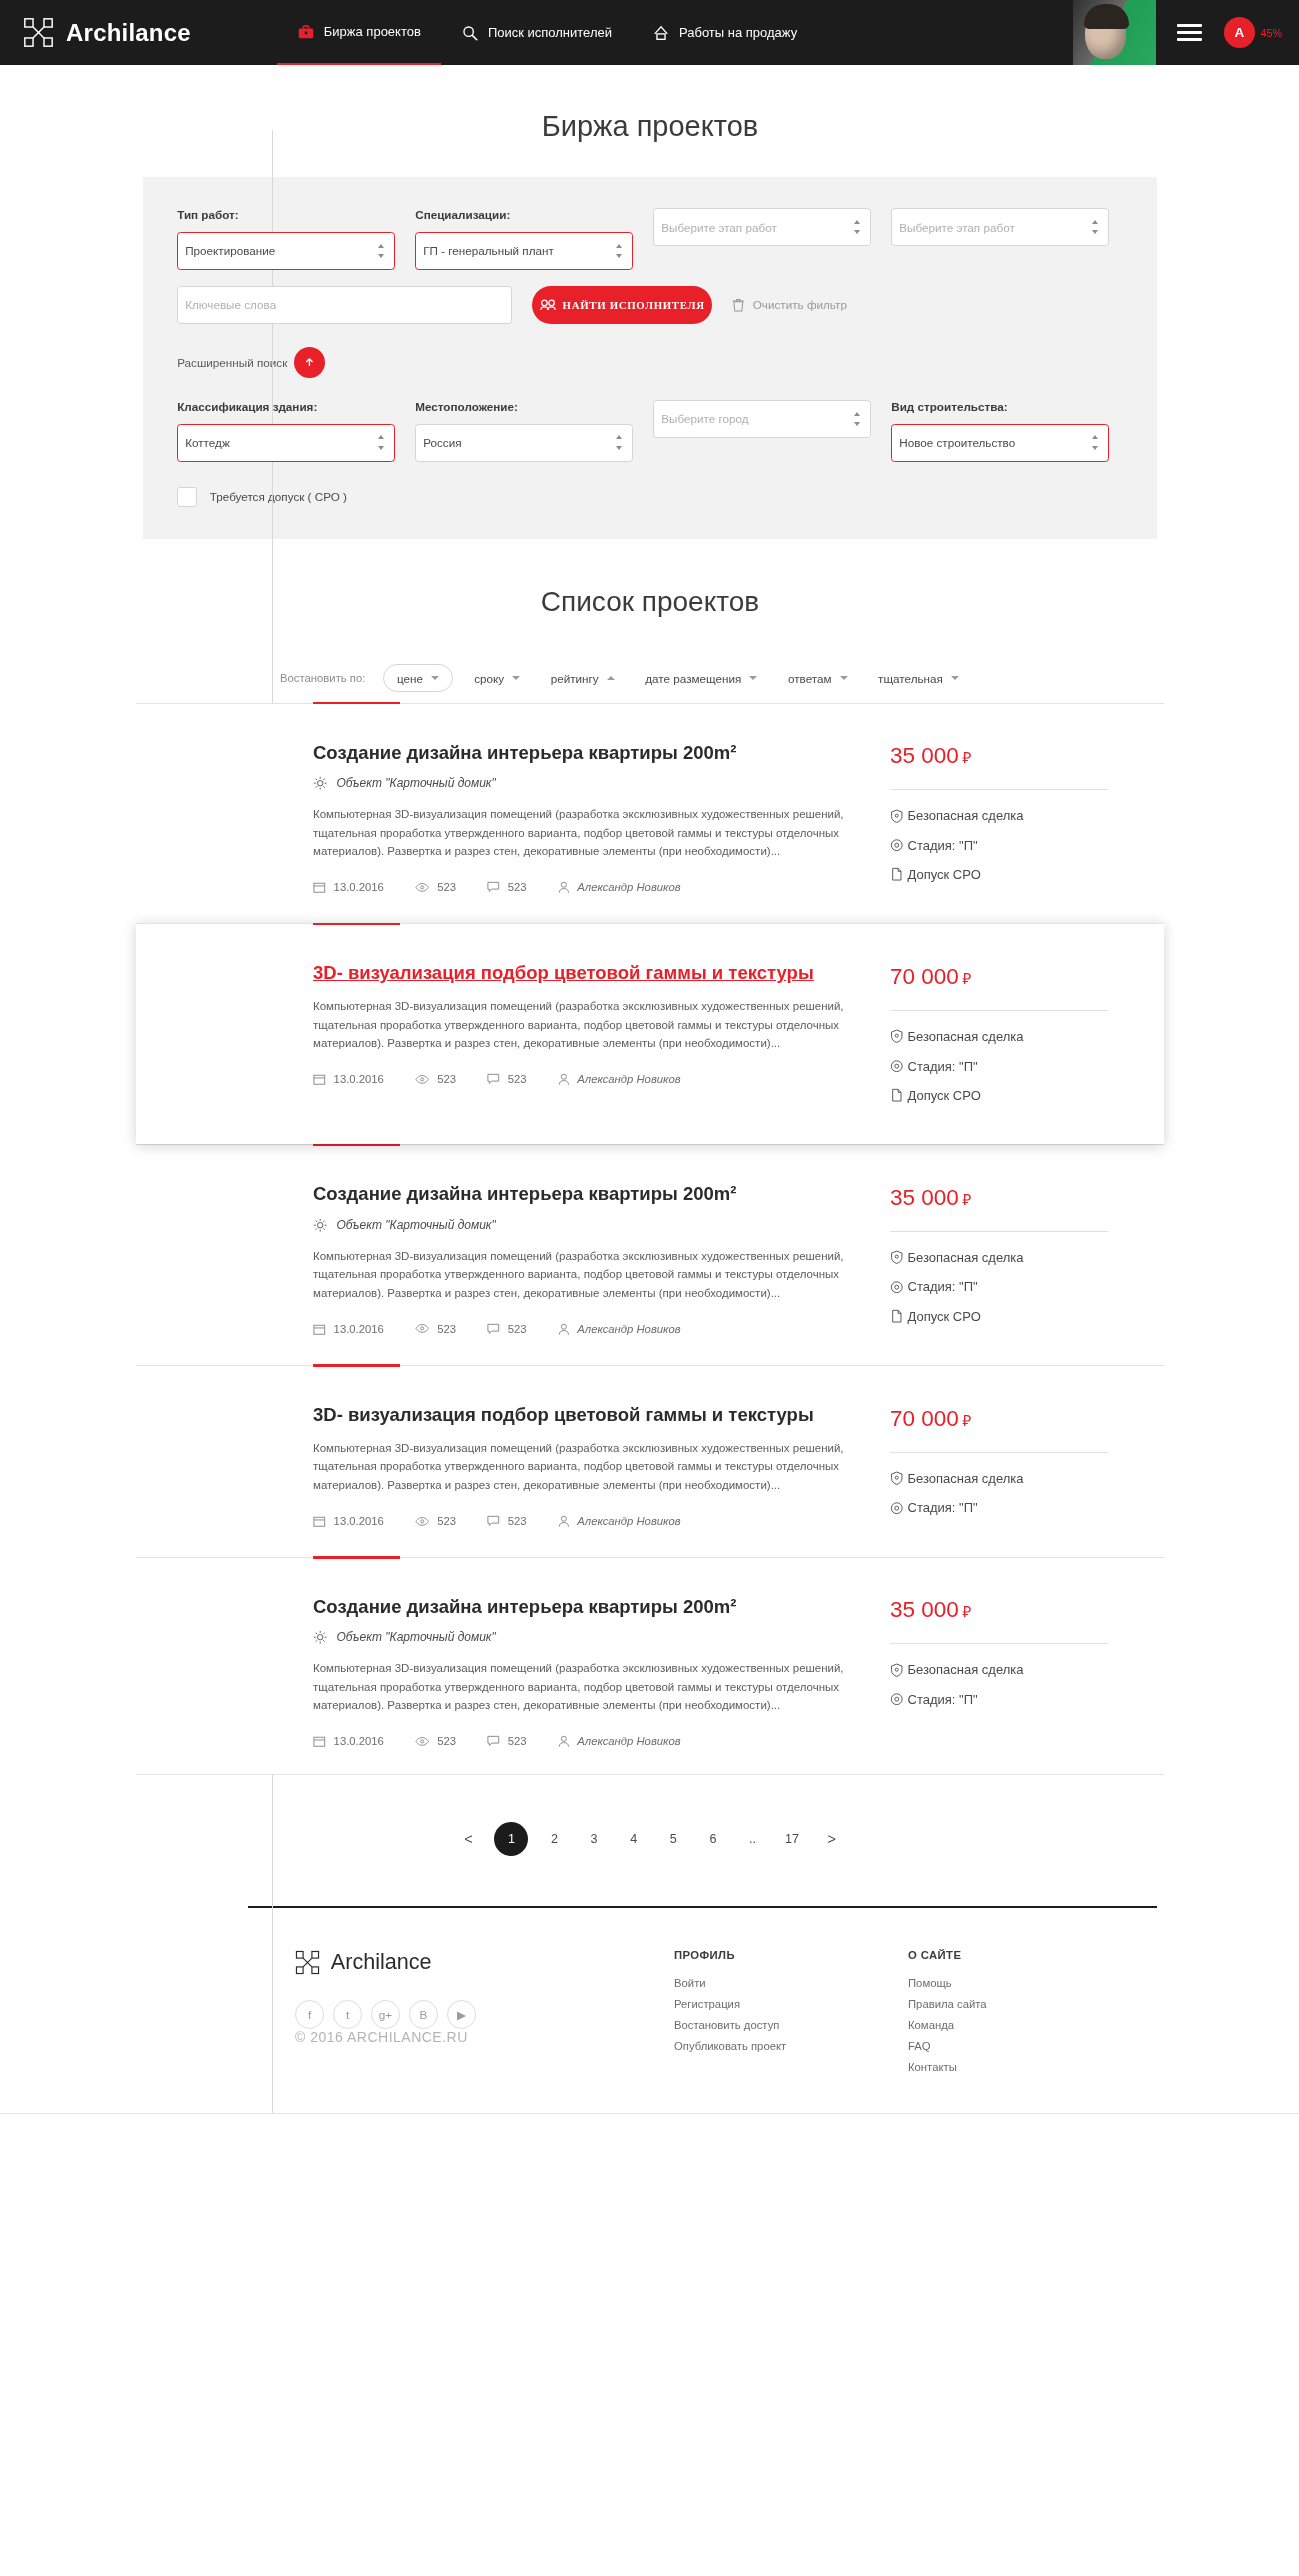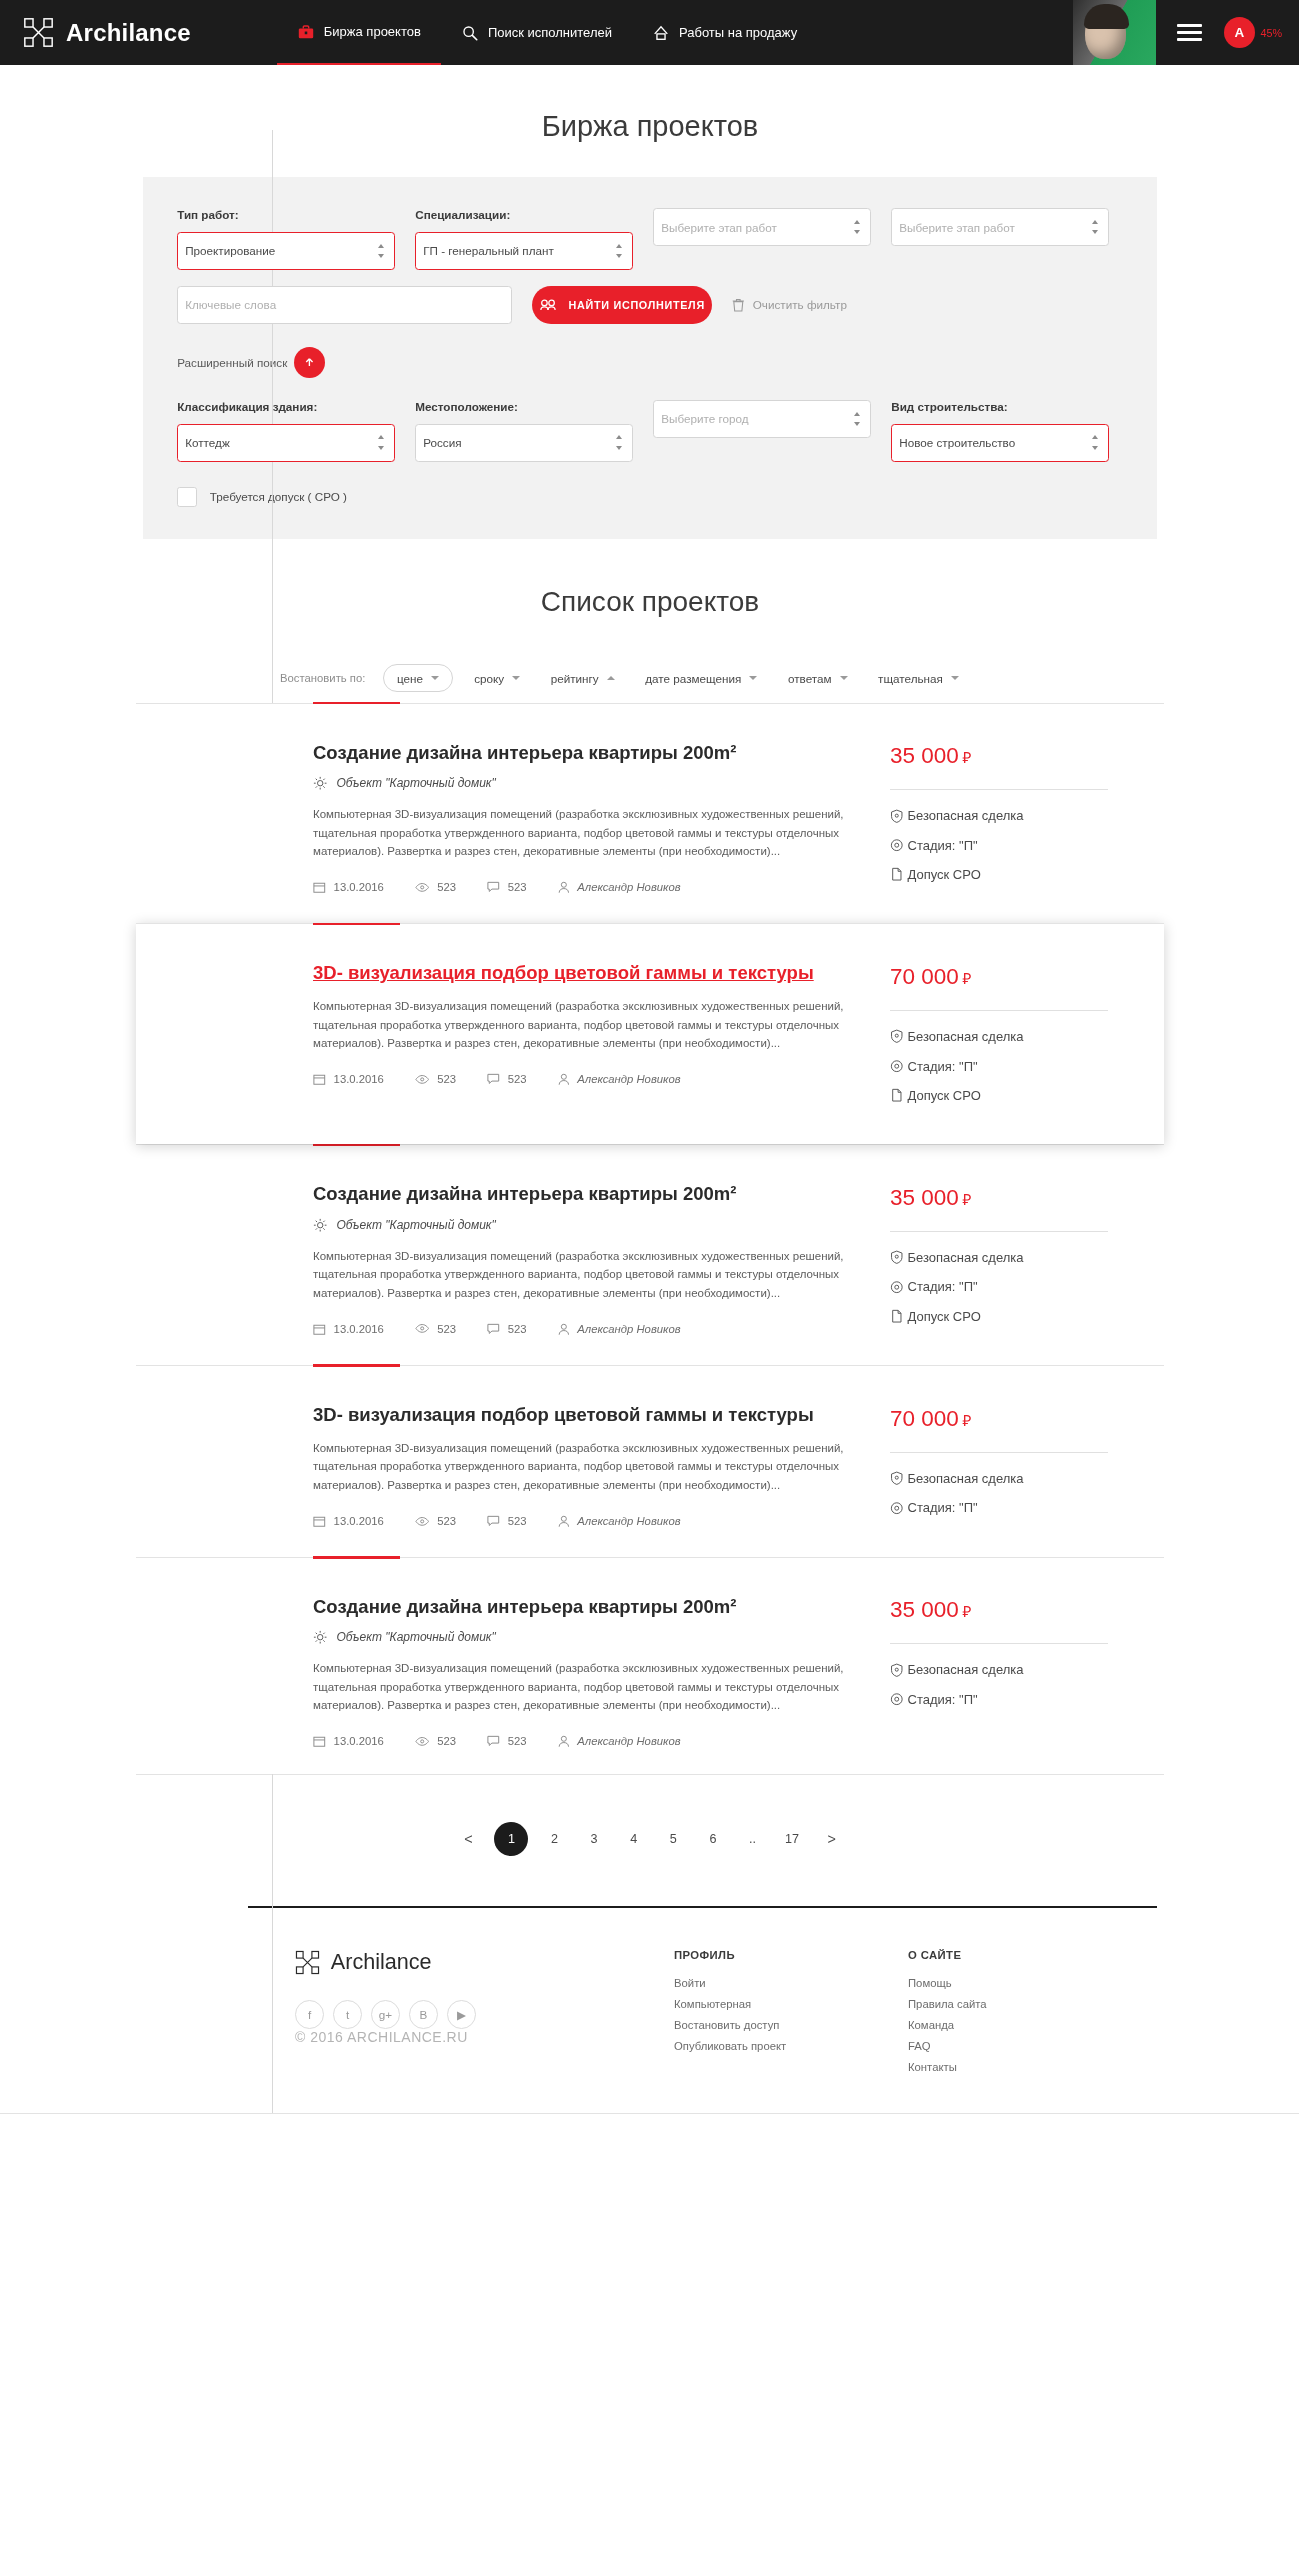--- a/index.html
+++ b/index.html
@@ -151,23 +151,24 @@
     border-left: 3.6px solid transparent; border-right: 3.6px solid transparent;
   }
   .spin:before { top: 0.9px; border-bottom: 4.5px solid #8b8b8b; }
   .spin:after { bottom: 0.9px; border-top: 4.5px solid #8b8b8b; }
 
   .text-input { width: 335px; cursor: text; }
   .btn-find {
     width: 180px; height: 38px;
     background: #e8202a; color: #fff;
     border: none; border-radius: 19px;
-    display: flex; align-items: center; justify-content: center; gap: 13px;
+    display: flex; align-items: center; justify-content: center; gap: 7px;
     font-size: 10.8px; font-weight: bold; letter-spacing: 0.7px;
     cursor: pointer;
+    font-family: Liberation Serif, serif;
   }
   .btn-clear {
     display: flex; align-items: center; gap: 8px;
     color: #9a9a9a; font-size: 11.7px; cursor: pointer;
     height: 38px;
   }
   .row2 { margin-top: 16px; }
   .adv-row {
     display:flex; align-items:center; gap: 7px;
     margin-top: 23.4px;
@@ -963,21 +964,21 @@
               <div class="soc">g+</div>
               <div class="soc">B</div>
               <div class="soc">▶</div>
             </div>
           <div class="copyright">© 2016 ARCHILANCE.RU</div>
         </div>
         <div class="f-col">
           <div class="f-head">ПРОФИЛЬ</div>
           <div id="fcol0">
               <div class="f-link">Войти</div>
-              <div class="f-link">Компьютерная</div>
+              <div class="f-link">Регистрация</div>
               <div class="f-link">Востановить доступ</div>
               <div class="f-link">Опубликовать проект</div>
             </div>
         </div>
         <div class="f-col">
           <div class="f-head">О САЙТЕ</div>
           <div id="fcol1">
               <div class="f-link">Помощь</div>
               <div class="f-link">Правила сайта</div>
               <div class="f-link">Команда</div>

